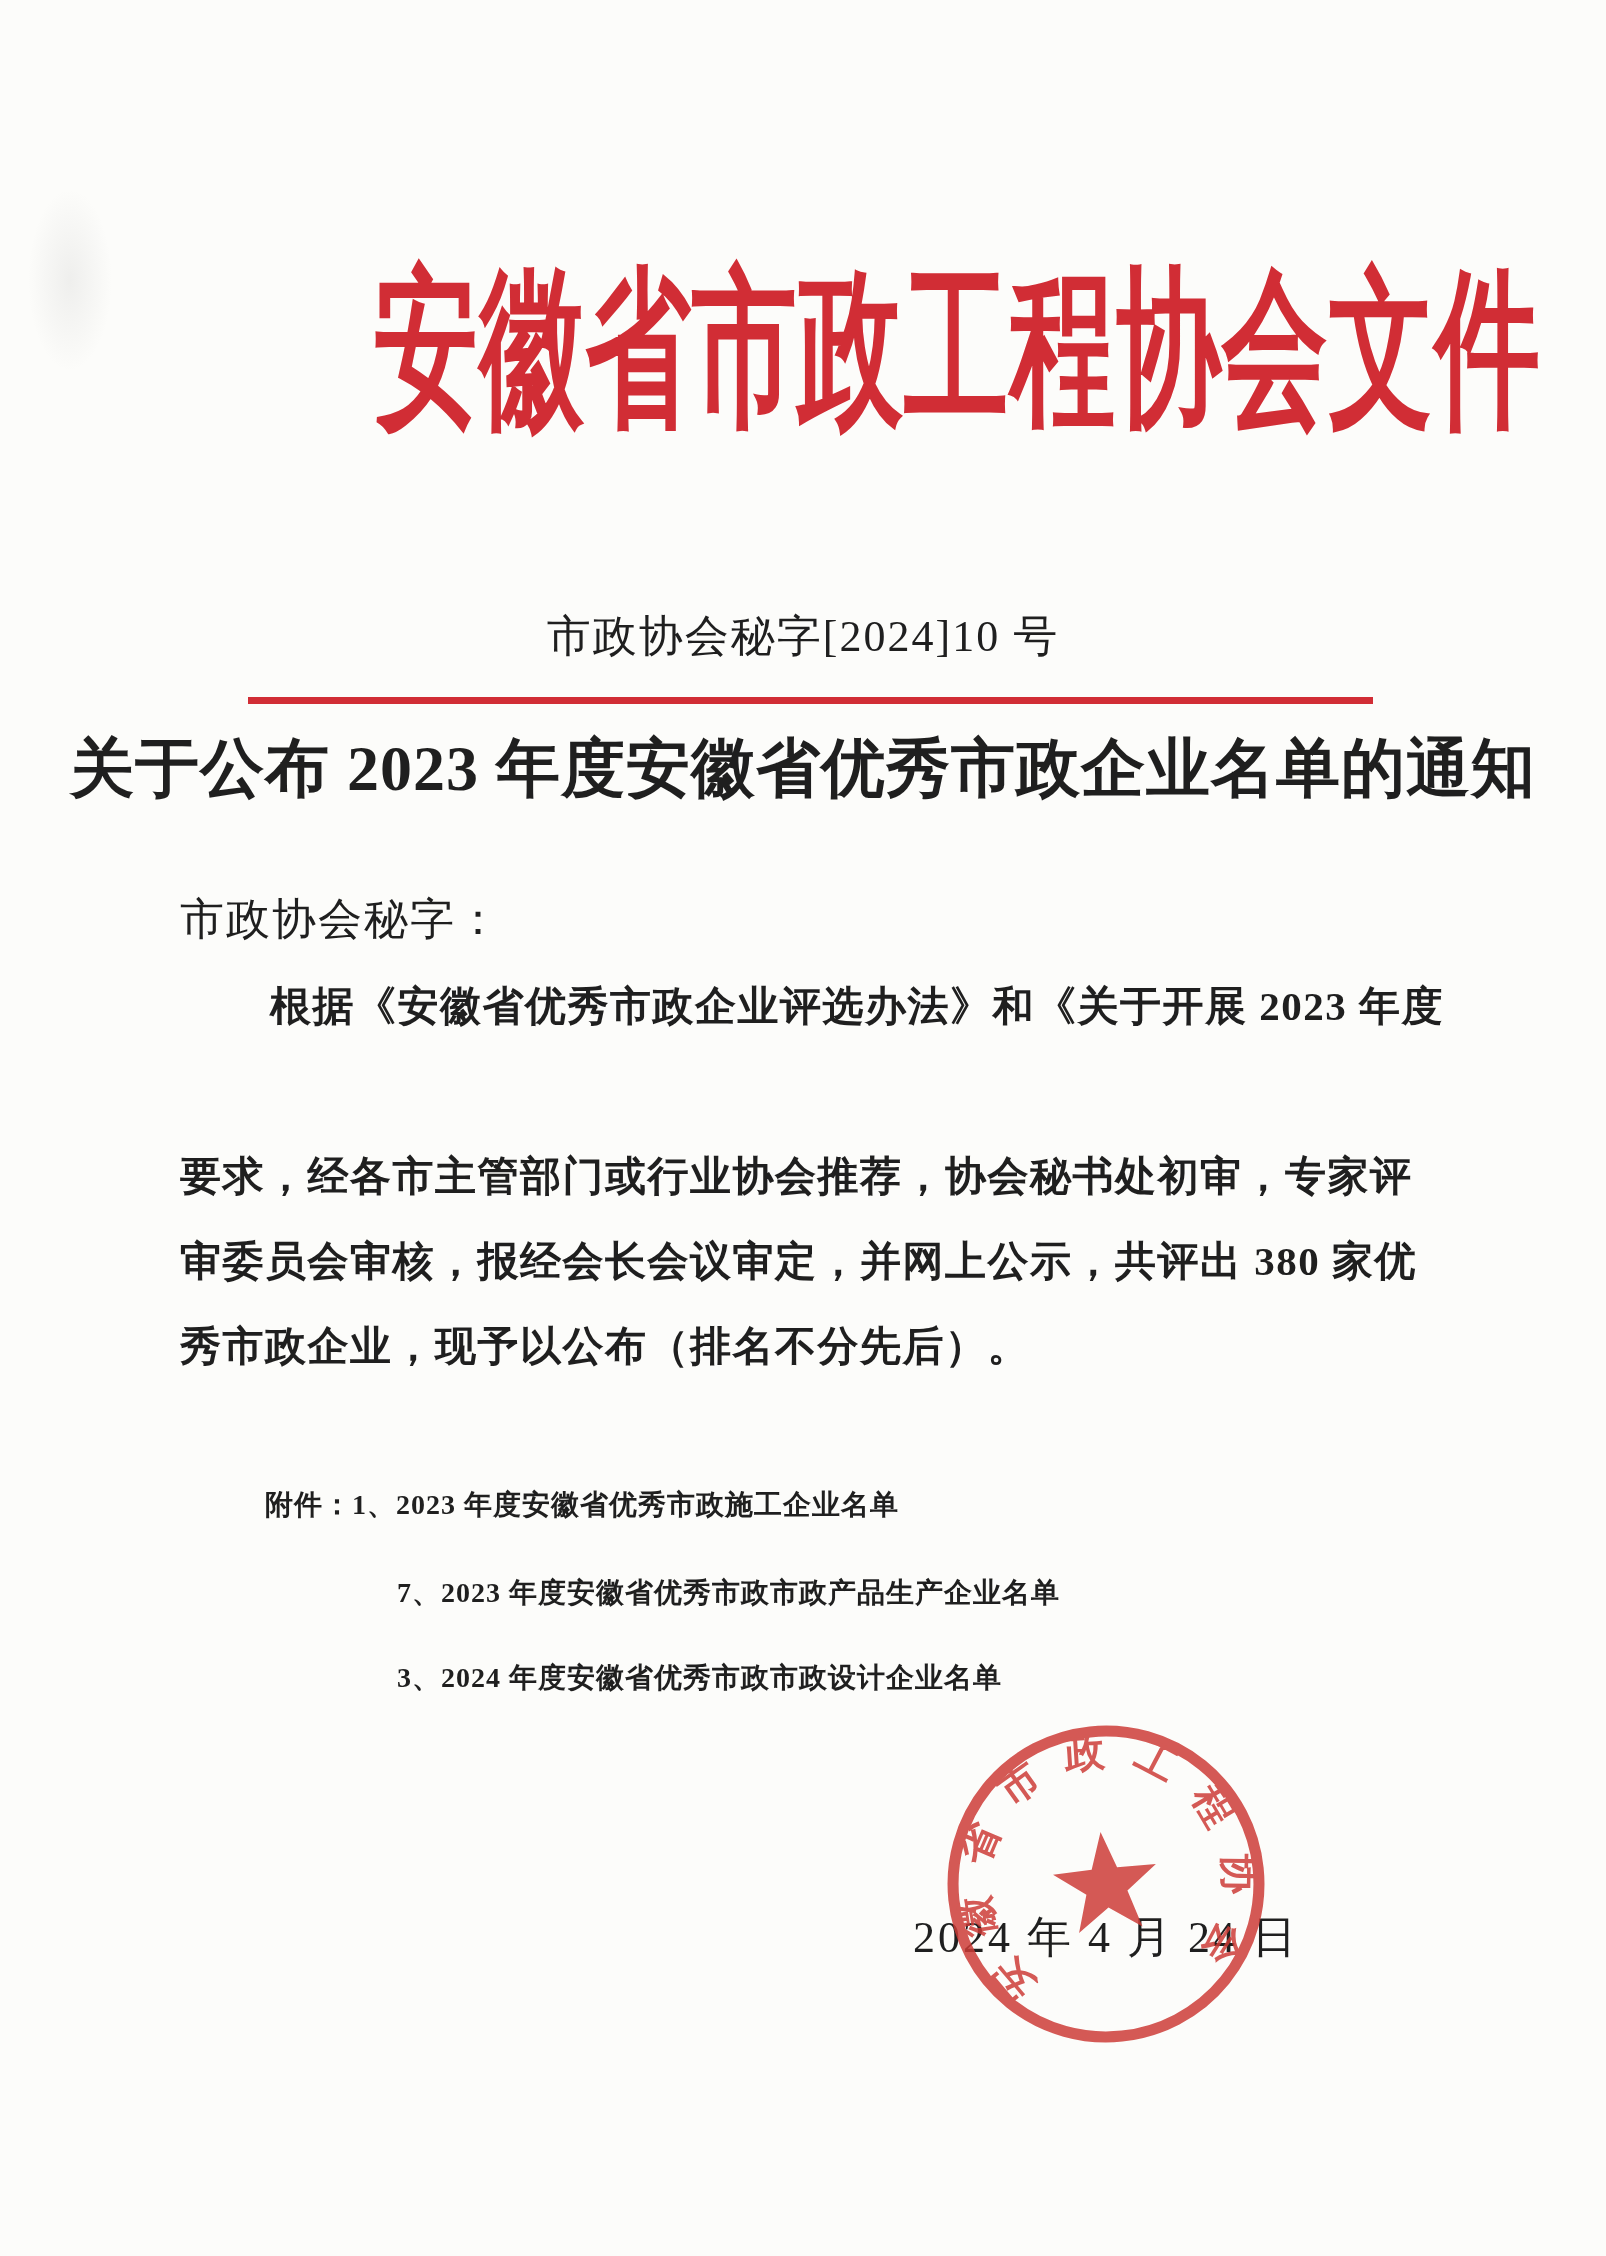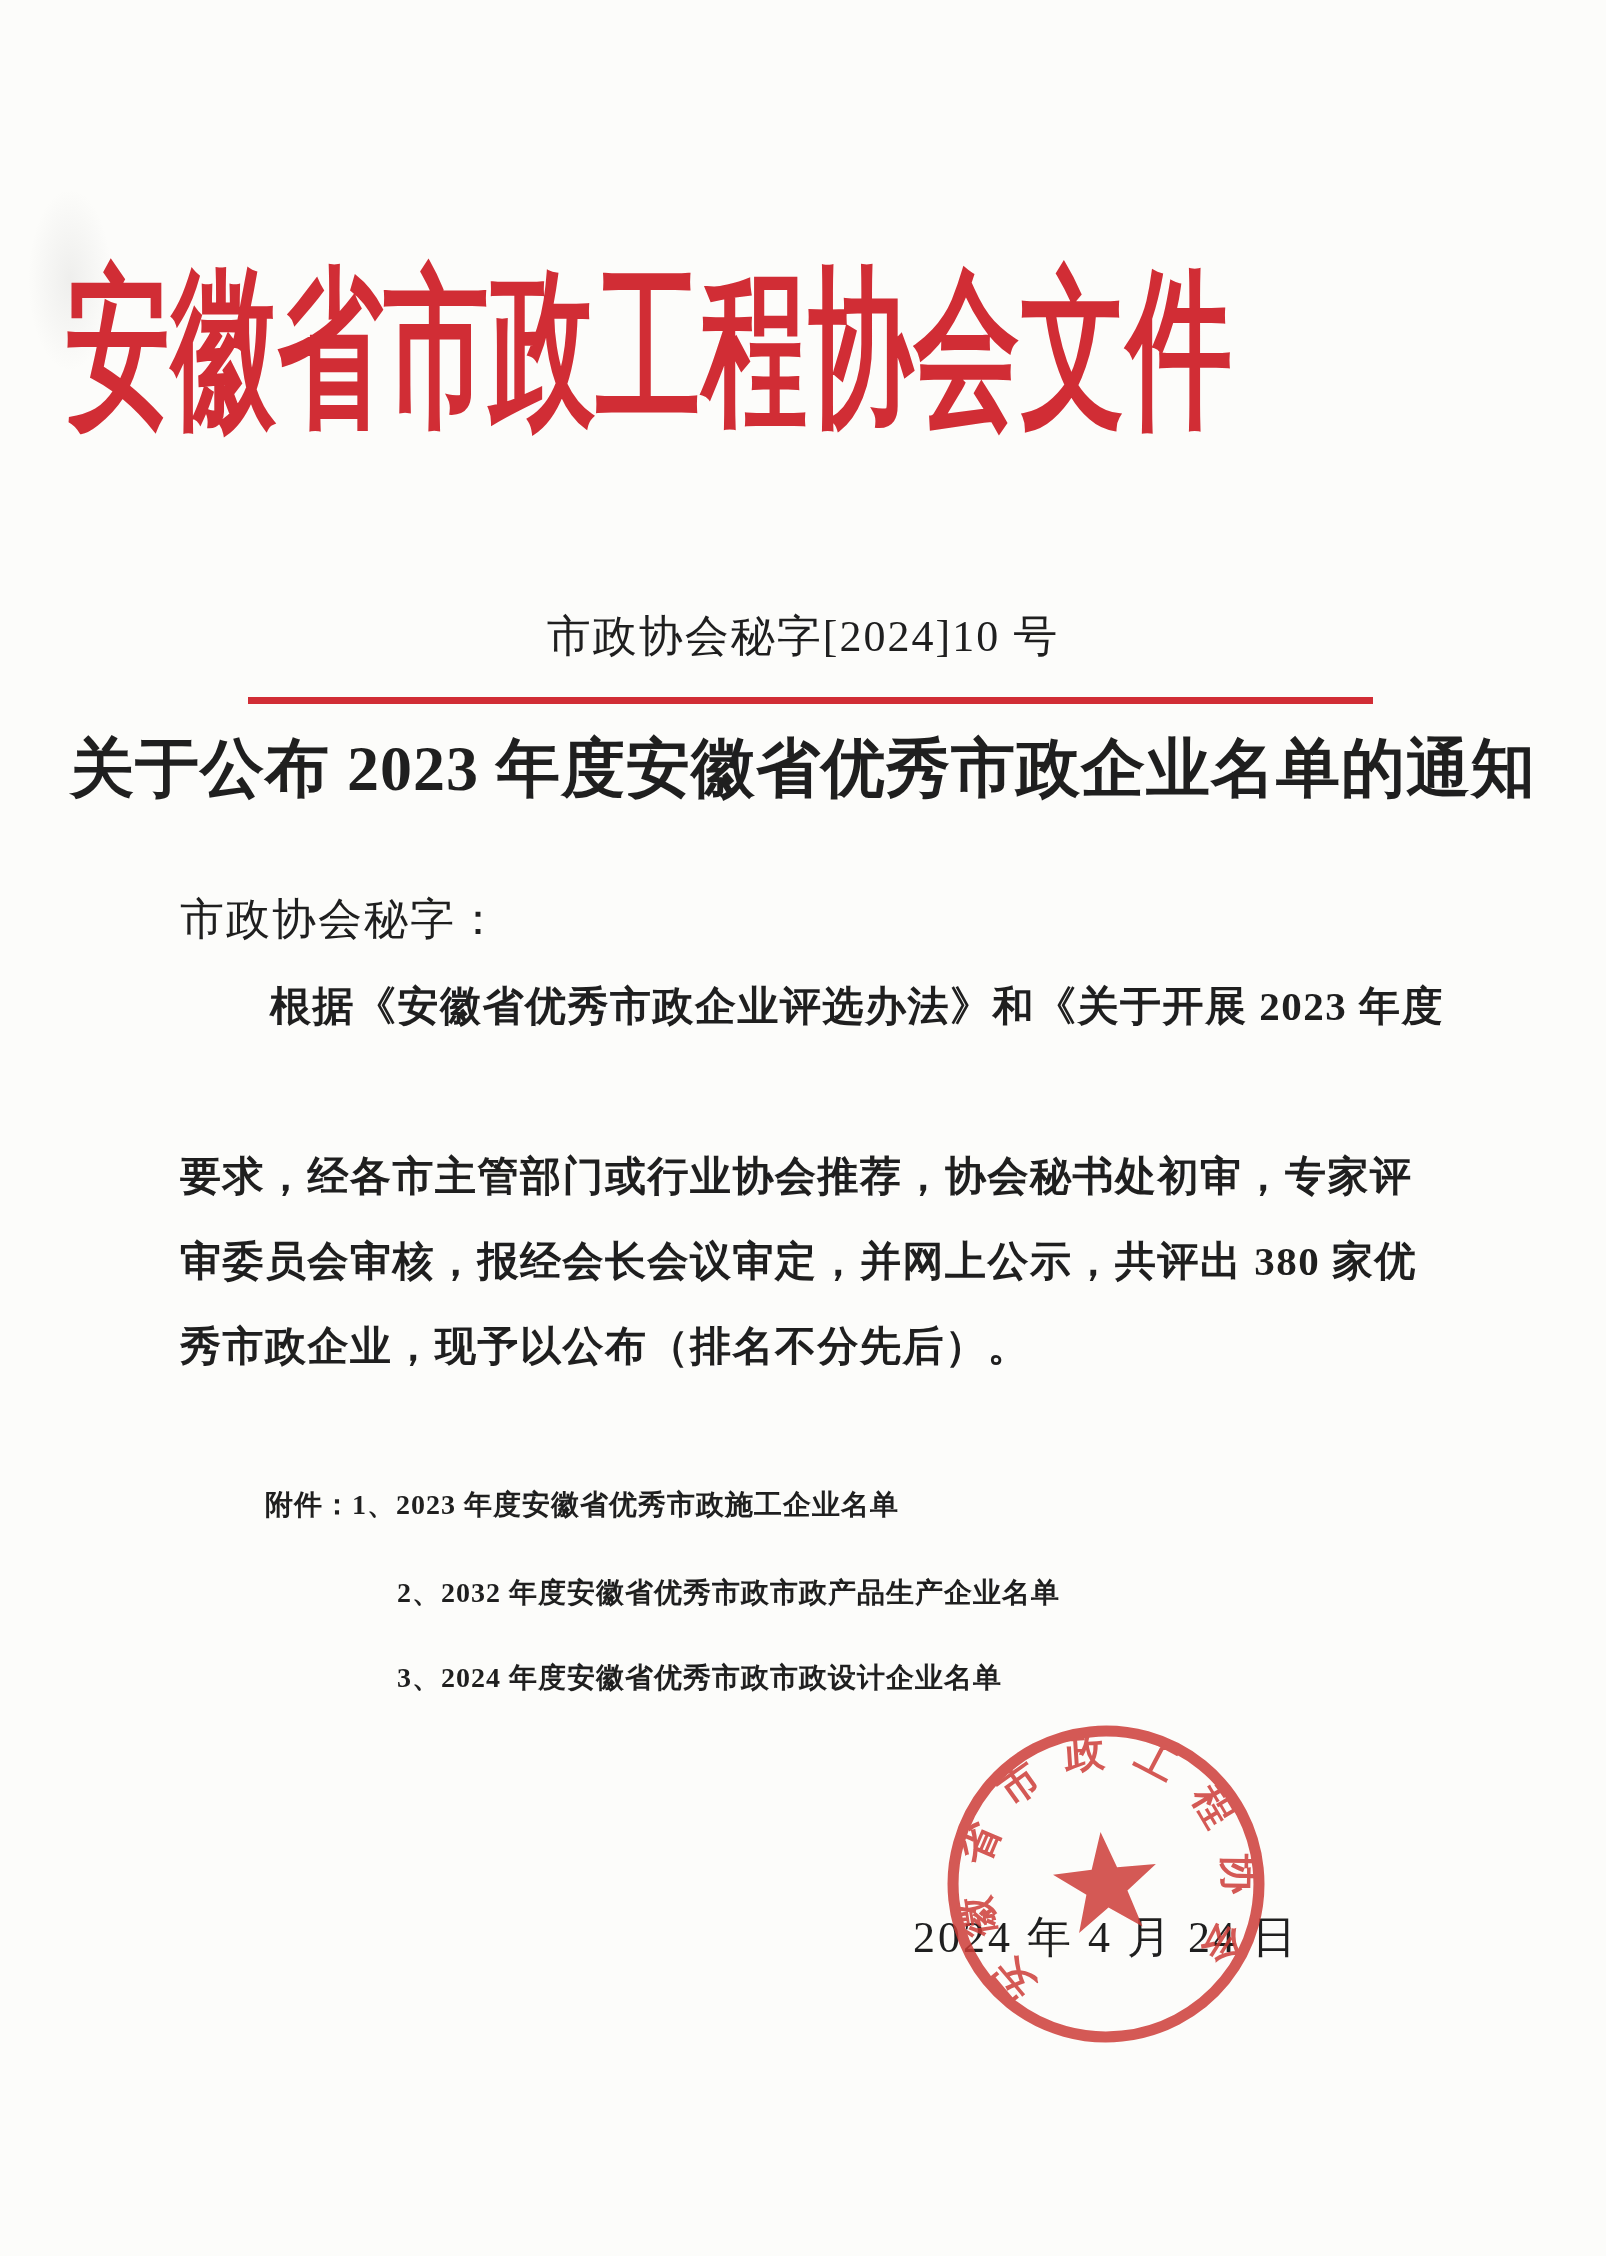--- a/index.html
+++ b/index.html
@@ -15,21 +15,21 @@
   }
   
   .page::before {
     content:"";
     position:absolute; left:10px; top:150px; width:120px; height:260px;
     background: radial-gradient(closest-side, rgba(120,120,120,0.10), rgba(120,120,120,0) 70%);
   }
 
   .org-title-wrap {
     position:absolute; top:264px; left:0; width:100%;
-    display:flex; justify-content:flex-end;
+    display:flex; justify-content:flex-start;
   }
   .org-title {
     font-size:172px; line-height:1; white-space:nowrap;
     font-weight:900;
     color: var(--accent_red, #d12d35);
     transform: scaleX(0.61);
     letter-spacing: 2px;
   }
 
   .doc-number {
@@ -117,21 +117,21 @@
   <div class="notice-title">关于公布 2023 年度安徽省优秀市政企业名单的通知</div>
 
   <div class="salutation">市政协会秘字：</div>
 
   <div class="body-line indent bl-1">根据《安徽省优秀市政企业评选办法》和《关于开展 2023 年度</div>
   <div class="body-line bl-3">要求，经各市主管部门或行业协会推荐，协会秘书处初审，专家评</div>
   <div class="body-line bl-4">审委员会审核，报经会长会议审定，并网上公示，共评出 380 家优</div>
   <div class="body-line bl-5">秀市政企业，现予以公布（排名不分先后）。</div>
 
   <div class="attachment-line at-1">附件：1、2023 年度安徽省优秀市政施工企业名单</div>
-  <div class="attachment-line at-2">2、2032 年度安徽省优秀市政市政产品生产企业名单</div>
+  <div class="attachment-line at-2">7、2023 年度安徽省优秀市政市政产品生产企业名单</div>
   <div class="attachment-line at-3">3、2024 年度安徽省优秀市政市政设计企业名单</div>
 
   <div class="issue-date">2024 年 4 月 24 日</div>
 
   <div class="seal">
     <svg viewBox="0 0 320 320" xmlns="http://www.w3.org/2000/svg">
       <circle cx="160" cy="160" r="152" fill="none" stroke="var(--seal_red, #cd3b36)" stroke-width="11"></circle>
       <polygon fill="var(--seal_red, #cd3b36)" points="160,108 172.7,144.5 211.4,145.3 180.5,168.7 191.7,205.7 160,183.6 128.3,205.7 139.5,168.7 108.6,145.3 147.3,144.5"></polygon>
       <defs>
         <path id="seal-arc" d="M 84.1 250.4 A 118 118 0 1 1 235.9 250.4" fill="none"></path>

